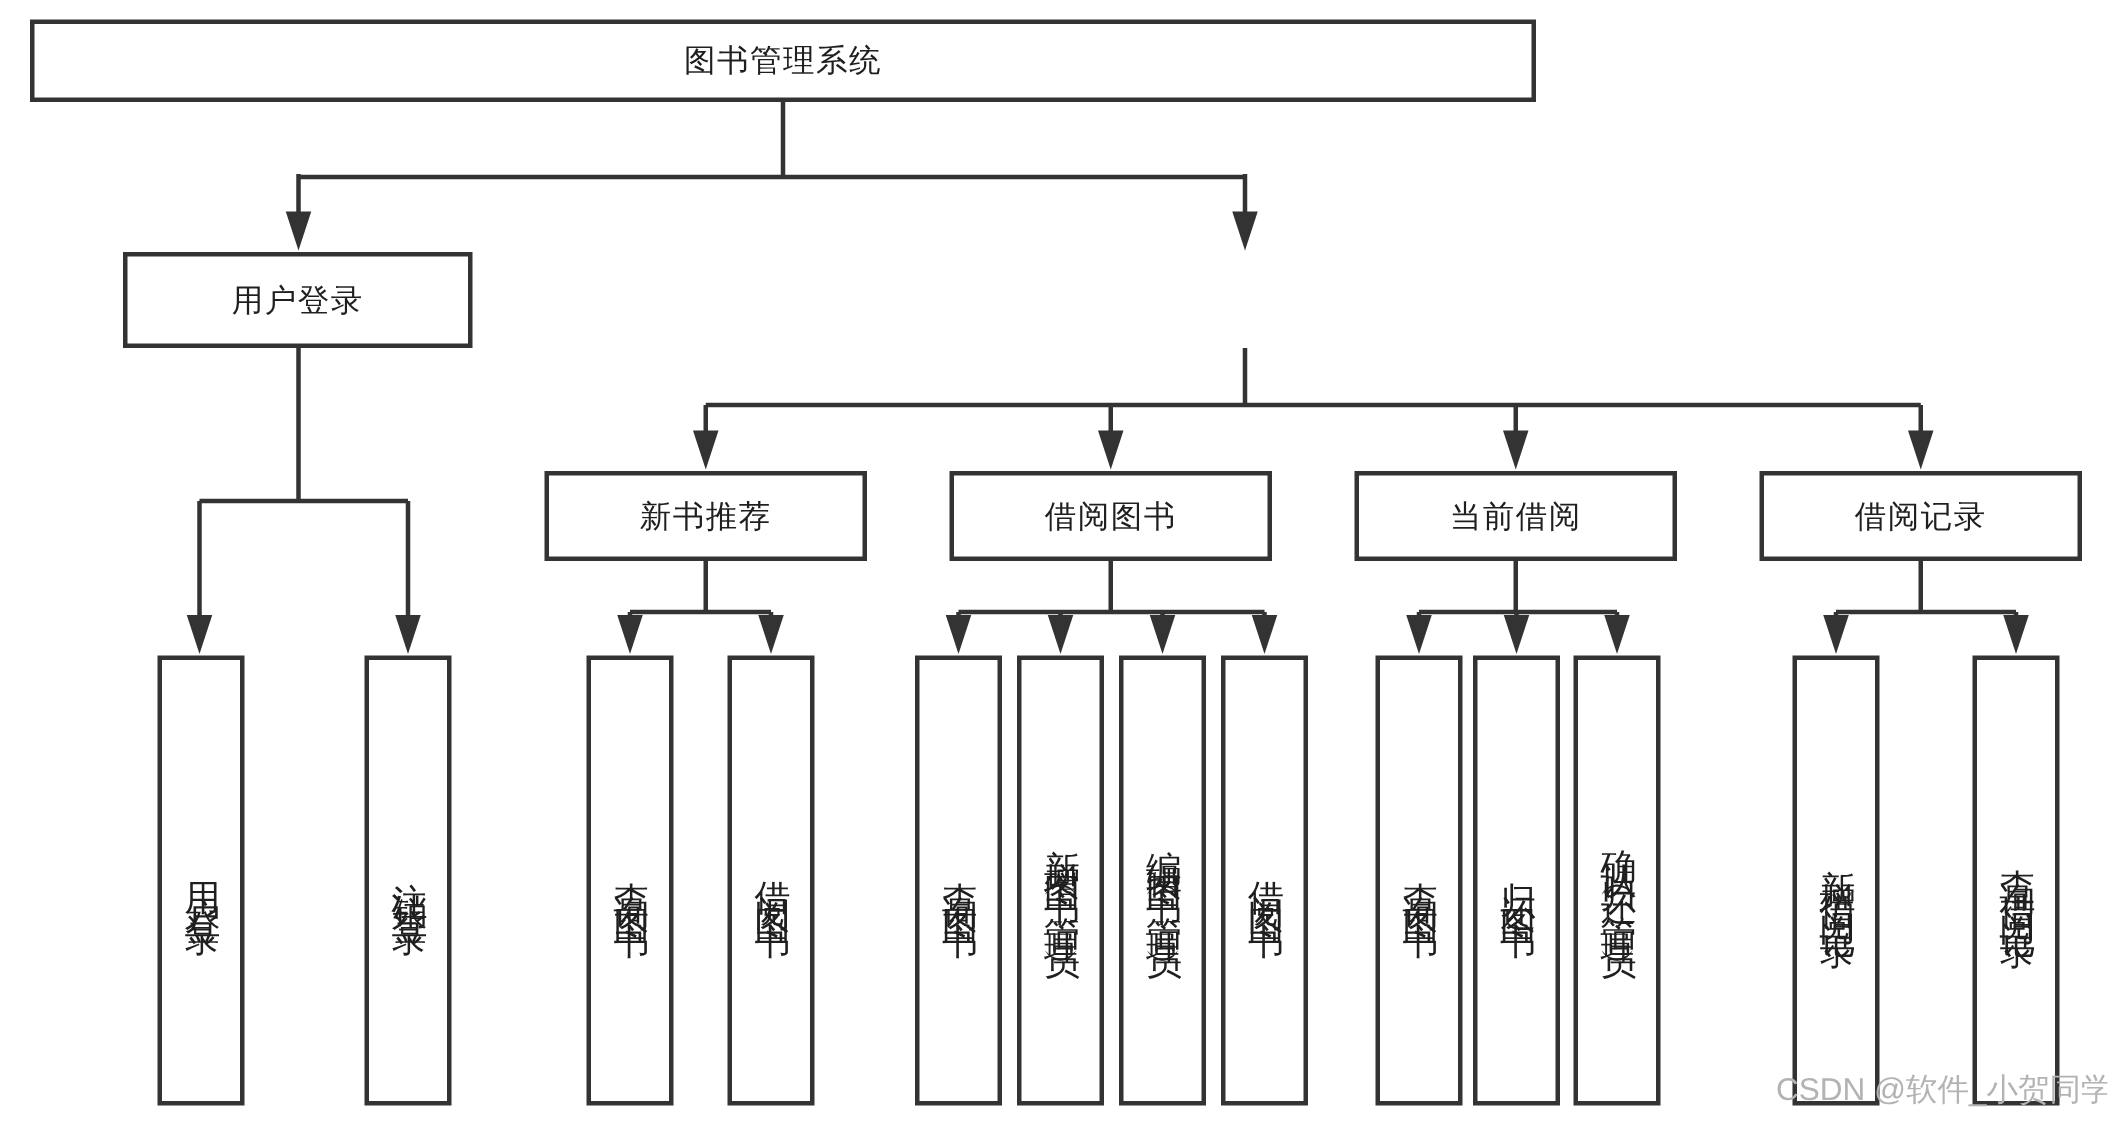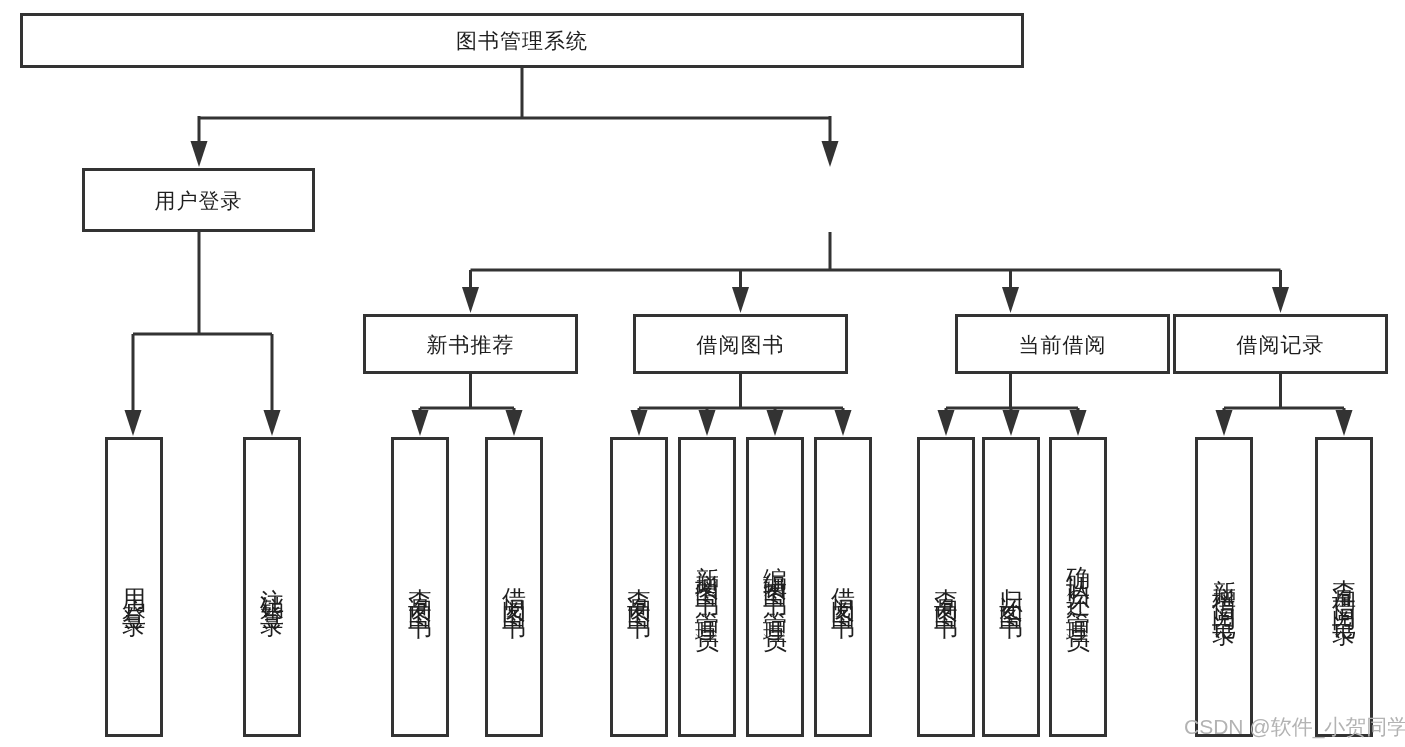--- a/index.html
+++ b/index.html
@@ -108,21 +108,21 @@
   <div class="box l2-box" style="left:82px">
     <span class="h-label">用户登录</span>
   </div>
 
   <div class="box l3-box" style="left:363px">
     <span class="h-label">新书推荐</span>
   </div>
   <div class="box l3-box" style="left:633px">
     <span class="h-label">借阅图书</span>
   </div>
-  <div class="box l3-box" style="left:955px">
+  <div class="box l3-box" style="left:903px">
     <span class="h-label">当前借阅</span>
   </div>
   <div class="box l3-box" style="left:1173px">
     <span class="h-label">借阅记录</span>
   </div>
 
   <div class="box leaf" style="left:105px">
     <span class="v-label">用户登录</span>
   </div>
   <div class="box leaf" style="left:243px">

